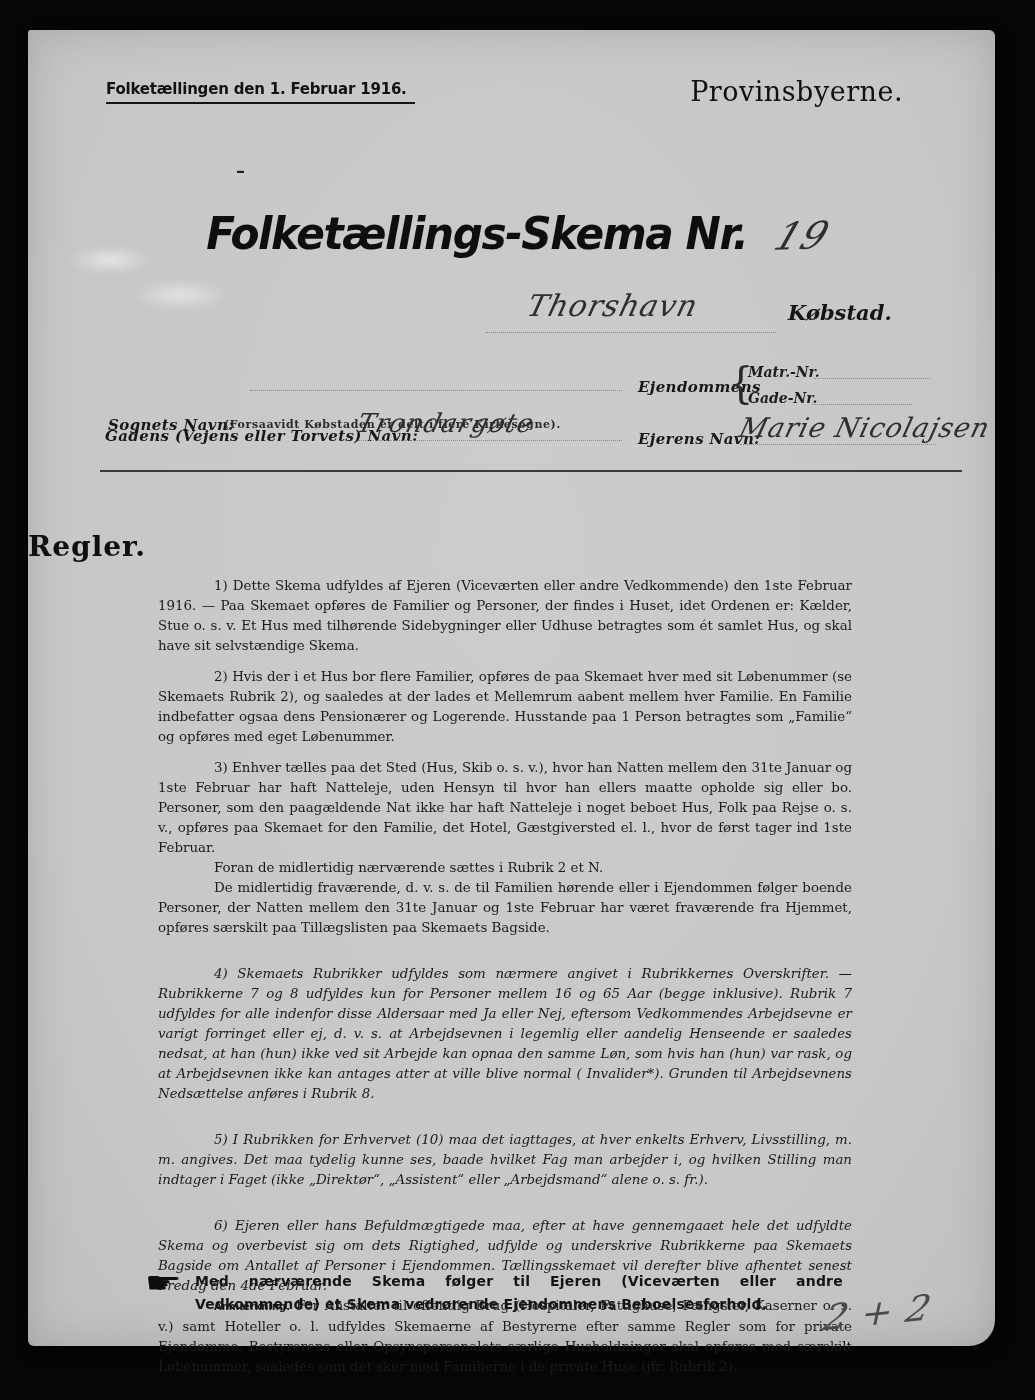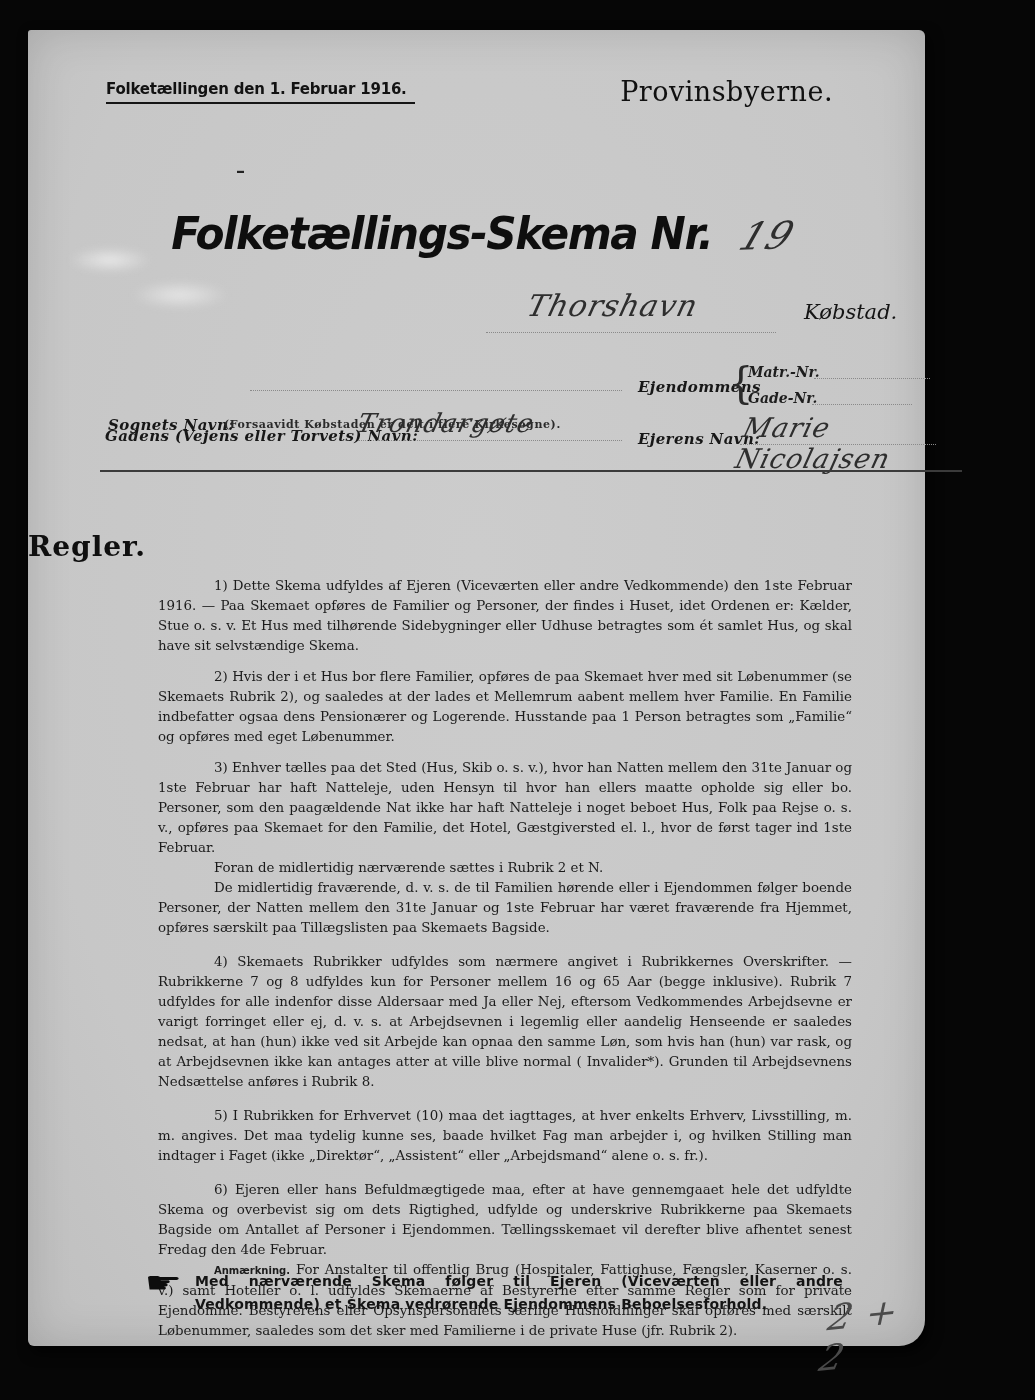--- a/index.html
+++ b/index.html
@@ -2,21 +2,21 @@
 <html><head>
 <meta charset="utf-8">
 <style>
   html,body{margin:0;padding:0;}
   body{
     width:1035px;height:1400px;position:relative;
     background:#060606;overflow:hidden;
     font-family:"DejaVu Serif", serif;
   }
   .paper{
-    position:absolute;left:28px;top:30px;width:897px;height:1316px;
+    position:absolute;left:28px;top:30px;width:967px;height:1316px;
     background:#c9c9c9;
     background-image:radial-gradient(ellipse at 50% 40%, #cccccc 0%, #c7c7c7 70%, #bfbfbf 100%);
     border-radius:3px 6px 26px 6px;
     box-shadow:inset 0 0 45px rgba(0,0,0,0.14), 4px 6px 14px rgba(0,0,0,0.8);
     color:#1a1a1a;
   }
   .ghost-bleed{
     position:absolute;left:42px;top:180px;width:180px;height:140px;
     background:
       radial-gradient(ellipse 60px 18px at 40px 50px, rgba(240,240,240,0.85), rgba(240,240,240,0) 70%),
@@ -51,21 +51,21 @@
   .title-number{font-size:38px;margin-top:6px;transform:skewX(-22deg) rotate(-2deg);}
   .subtitle-row{position:absolute;left:0;top:262px;width:100%;height:50px;}
   .subtitle-prefix{
     position:absolute;left:118px;top:8px;
     font-weight:bold;font-style:italic;font-size:21px;letter-spacing:0.5px;color:#141414;
   }
   .city-line{position:absolute;left:458px;top:40px;width:290px;border-bottom:1px dotted #8e8e8e;}
   .city-hand{position:absolute;left:500px;top:-4px;font-size:30px;}
   .subtitle-suffix{
     position:absolute;left:760px;top:8px;
-    font-weight:normal;font-style:italic;font-size:21px;color:#141414;margin-left:16px;
+    font-weight:bold;font-style:italic;font-size:21px;color:#141414;
   }
   .flabel{
     position:absolute;font-weight:bold;font-style:italic;font-size:15px;
     letter-spacing:0.4px;color:#171717;
   }
   .dotline{position:absolute;border-bottom:1.5px dotted #8a8a8a;height:0;}
   .fnote{
     position:absolute;left:196px;top:388px;
     font-weight:bold;font-size:11px;letter-spacing:0.6px;color:#2a2a2a;
   }
@@ -82,21 +82,21 @@
   .regler-h{
     position:absolute;left:0;top:500px;width:100%;text-align:left;
     font-weight:bold;font-size:28px;letter-spacing:1px;color:#0f0f0f;
   }
   .rules{
     position:absolute;left:130px;top:546px;width:694px;
     font-size:13.4px;line-height:20px;text-align:justify;color:#1b1b1b;
   }
   .rules p{margin:0;text-indent:56px;}
   .rules p.sp{margin-top:11px;}
-  .rules p.sp-lg{margin-top:14px;}
+  .rules p.sp-lg{margin-top:26px;font-style:italic;}
   .remark{margin-top:23px;text-indent:56px;}
   .remark-label{font-family:"DejaVu Sans", sans-serif;font-weight:bold;font-size:10px;}
   .footer-note{
     position:absolute;left:122px;top:1240px;width:700px;
     display:flex;align-items:flex-start;gap:18px;
   }
   .manicule{font-size:30px;line-height:26px;color:#0d0d0d;flex:0 0 auto;transform:scaleX(1.4);}
   .footer-text{
     font-family:"DejaVu Sans", sans-serif;font-weight:bold;font-size:14px;
     line-height:23px;text-align:justify;letter-spacing:0.2px;color:#141414;width:648px;

